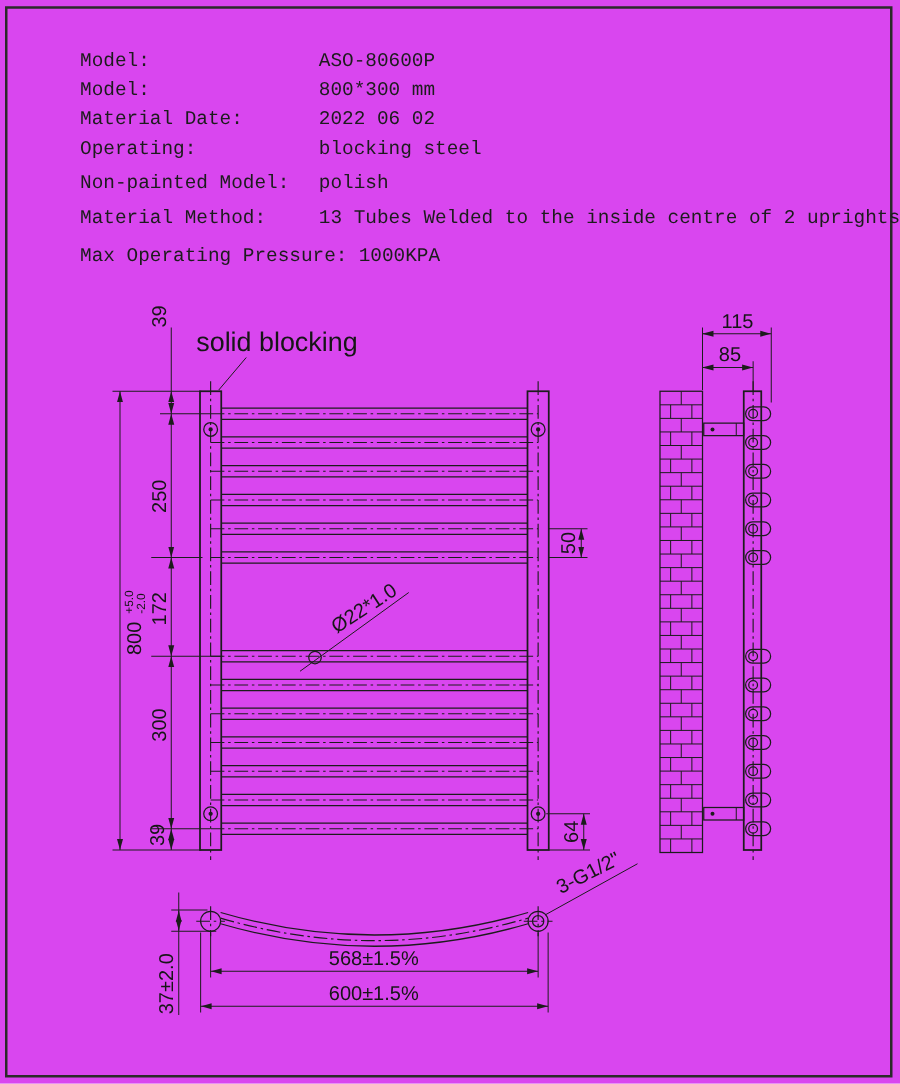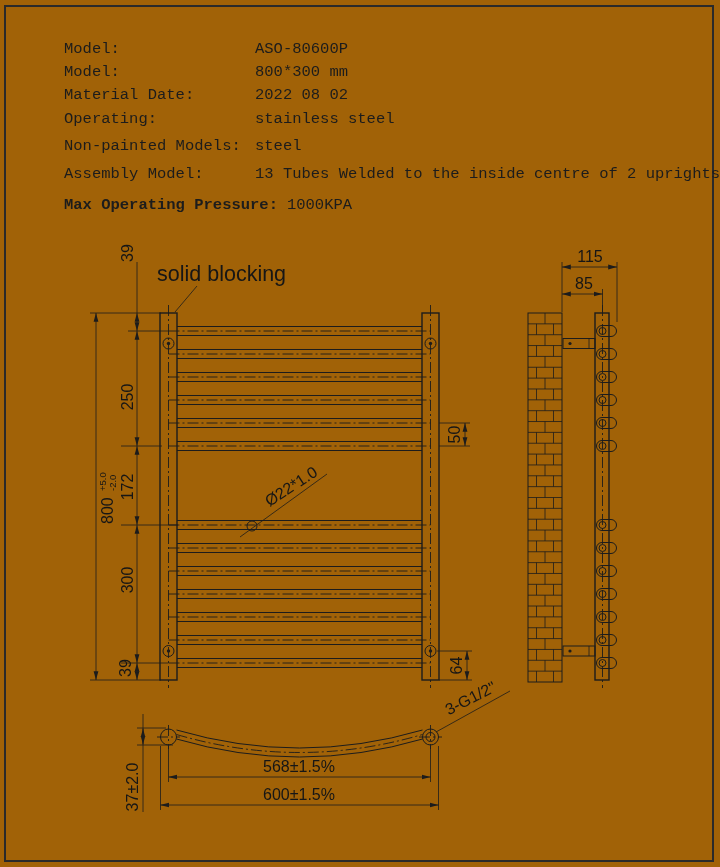--- a/index.html
+++ b/index.html
@@ -1,47 +1,47 @@
 <!DOCTYPE html>
 <html><head>
 <meta charset="utf-8">
 <style>
   html,body{margin:0;padding:0;background:#fff;}
-  .page{position:relative;width:720px;height:867px;background:#a16207;overflow:hidden;
+  .page{position:relative;width:720px;height:867px;background:#d946ef;overflow:hidden;
         font-family:"Liberation Sans",sans-serif;color:#161616;}
   .frame{position:absolute;left:4px;top:5px;width:710px;height:857px;
          border:2px solid #2a2a2a;box-sizing:border-box;}
   .titleblock{position:absolute;left:0;top:0;width:720px;
               font-family:"Liberation Mono",monospace;font-size:15.5px;color:#1c1c1c;}
   .tb-row{position:absolute;left:64px;white-space:nowrap;}
   .tb-row .lbl{display:inline-block;min-width:191px;}
-  .tb-row.tight .lbl{min-width:0;margin-right:9px;font-weight:bold;}
+  .tb-row.tight .lbl{min-width:0;margin-right:9px;}
   svg{position:absolute;left:0;top:0;}
   svg line, svg path, svg rect, svg circle, svg polyline{vector-effect:none;}
   .st{stroke:#1c1c1c;stroke-width:1;fill:none;}
   .st2{stroke:#1c1c1c;stroke-width:1.4;fill:none;}
   .cl{stroke:#1c1c1c;stroke-width:0.9;fill:none;stroke-dasharray:11 3 2 3;}
   .thin{stroke:#1c1c1c;stroke-width:0.8;fill:none;}
   .dimtxt{font-family:"Liberation Sans",sans-serif;font-size:16px;fill:#161616;}
   .toltxt{font-family:"Liberation Sans",sans-serif;font-size:9.5px;fill:#161616;}
   .bigtxt{font-family:"Liberation Sans",sans-serif;font-size:21.5px;fill:#161616;}
 </style>
 </head>
 <body>
 
 <div class="page">
   <div class="frame"></div>
 
   <div class="titleblock">
     <div class="tb-row" style="top:40px"><span class="lbl">Model:</span><span class="val">ASO-80600P</span></div>
     <div class="tb-row" style="top:63px"><span class="lbl">Model:</span><span class="val">800*300 mm</span></div>
-    <div class="tb-row" style="top:86px"><span class="lbl">Material Date:</span><span class="val">2022 08 02</span></div>
-    <div class="tb-row" style="top:110px"><span class="lbl">Operating:</span><span class="val">stainless steel</span></div>
-    <div class="tb-row" style="top:137px"><span class="lbl">Non-painted Models:</span><span class="val">steel</span></div>
-    <div class="tb-row" style="top:165px"><span class="lbl">Assembly Model:</span><span class="val">13 Tubes Welded to the inside centre of 2 uprights(w)</span></div>
+    <div class="tb-row" style="top:86px"><span class="lbl">Material Date:</span><span class="val">2022 06 02</span></div>
+    <div class="tb-row" style="top:110px"><span class="lbl">Operating:</span><span class="val">blocking steel</span></div>
+    <div class="tb-row" style="top:137px"><span class="lbl">Non-painted Model:</span><span class="val">polish</span></div>
+    <div class="tb-row" style="top:165px"><span class="lbl">Material Method:</span><span class="val">13 Tubes Welded to the inside centre of 2 uprights(w)</span></div>
     <div class="tb-row tight" style="top:196px"><span class="lbl">Max Operating Pressure:</span><span class="val">1000KPA</span></div>
   </div>
 
   <svg width="720" height="867" viewBox="0 0 720 867">
     <defs>
       <marker id="arr" markerWidth="11" markerHeight="8" refX="11" refY="4" orient="auto-start-reverse">
         <path d="M11,4 L0,1 L0,7 Z" fill="#1c1c1c"></path>
       </marker>
       <marker id="arrE" markerWidth="11" markerHeight="8" refX="11" refY="4" orient="auto">
         <path d="M11,4 L0,1 L0,7 Z" fill="#1c1c1c"></path>

